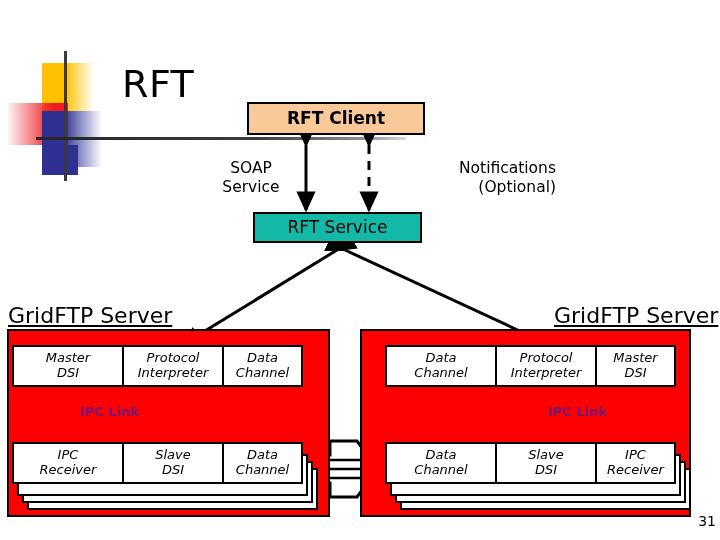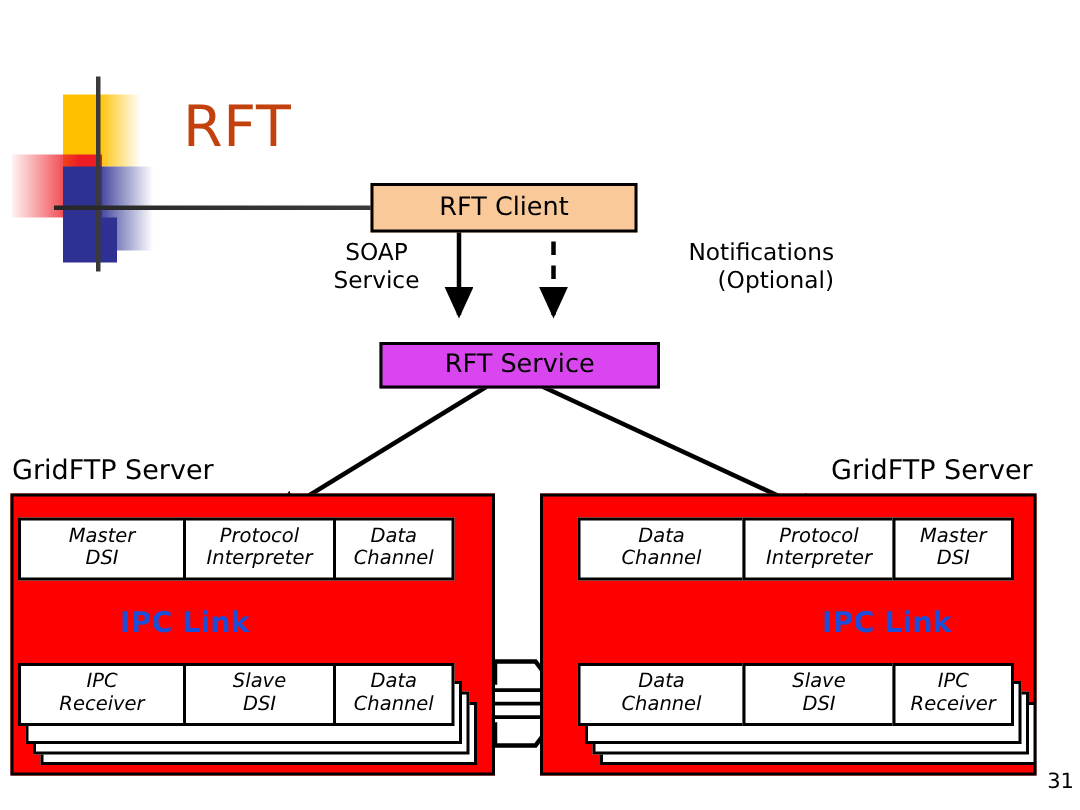--- a/index.html
+++ b/index.html
@@ -37,57 +37,58 @@
   }
   .rule-v { left: 64px; top: 6px; width: 3px; height: 130px; background: #3a3a3a; }
   .rule-h {
     position: absolute; left: 36px; top: 137px; width: 370px; height: 3px;
     background: linear-gradient(to right, #262626 0%, #3c3c3c 60%, #8f8f8f 88%, #d8d8d8 100%);
   }
 
   
   #slide-title {
     position: absolute; left: 122px; top: 62px;
-    font-size: 38px; color: #c2410c;
+    font-size: 38px; color: #000000;
     letter-spacing: 0.5px; white-space: nowrap; text-align: center;
   }
 
   
   .node {
     position: absolute;
     border: 2px solid #000000;
     box-sizing: border-box;
     display: flex; align-items: center; justify-content: center;
     font-size: 17px;
     text-align: center;
     line-height: 1.1;
   }
   #rft-client {
-    left: 247px; top: 122px; width: 178px; height: 33px;
+    left: 247px; top: 102px; width: 178px; height: 33px;
     background: #FAC99A;
+    font-weight: bold;
   }
   #rft-service {
-    left: 253px; top: 228px; width: 187px; height: 31px;
-    background: #d946ef;
+    left: 253px; top: 212px; width: 169px; height: 31px;
+    background: #14b8a6;
   }
 
   .edge-label {
     position: absolute;
     font-size: 15.5px; text-align: center; line-height: 1.25;
     white-space: pre-line;
   }
   #label-soap { left: 182px; top: 159px; width: 138px; }
   #label-notify { left: 388px; top: 159px; width: 168px; text-align: right; }
 
   
   #arrows { position: absolute; left: 0; top: 0; width: 720px; height: 540px; pointer-events: none; }
 
   
   .server-label {
-    position: absolute; font-size: 18px; white-space: nowrap;
+    position: absolute; font-size: 22px; white-space: nowrap; text-decoration: underline;
   }
   #label-server-left  { left: 8px;   top: 303px; }
   #label-server-right { left: 554px; top: 303px; }
 
   .server-box {
     position: absolute;
     background: #FF0000;
     border: 2px solid #000000;
     box-sizing: border-box;
   }
@@ -112,21 +113,21 @@
   .stack-sheet {
     position: absolute;
     background: #ffffff;
     border: 2px solid #000000;
     box-sizing: border-box;
     height: 42px;
   }
 
   .ipc-link {
     position: absolute;
-    font-size: 19px; font-weight: bold; color: #1d4ed8;
+    font-size: 13px; font-weight: bold; color: #701a75;
     white-space: nowrap;
   }
   #ipc-left  { left: 80px;  top: 404px; }
   #ipc-right { left: 548px; top: 404px; }
 
   
   #page-number {
     position: absolute; right: 4px; top: 513px;
     font-size: 14px;
   }

